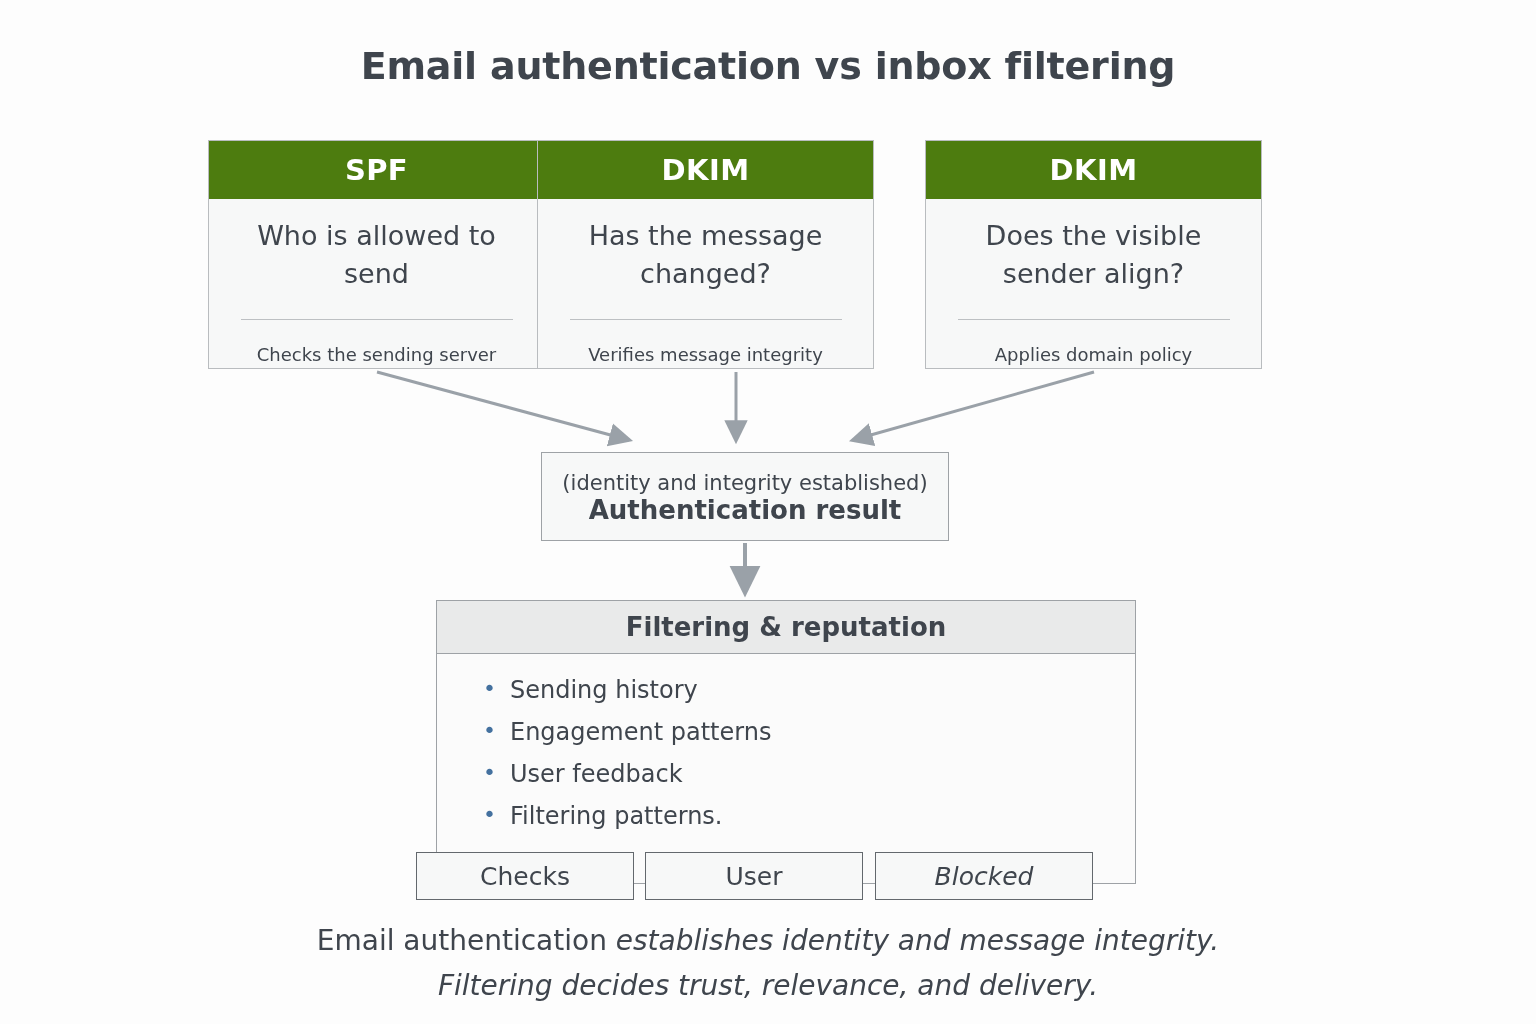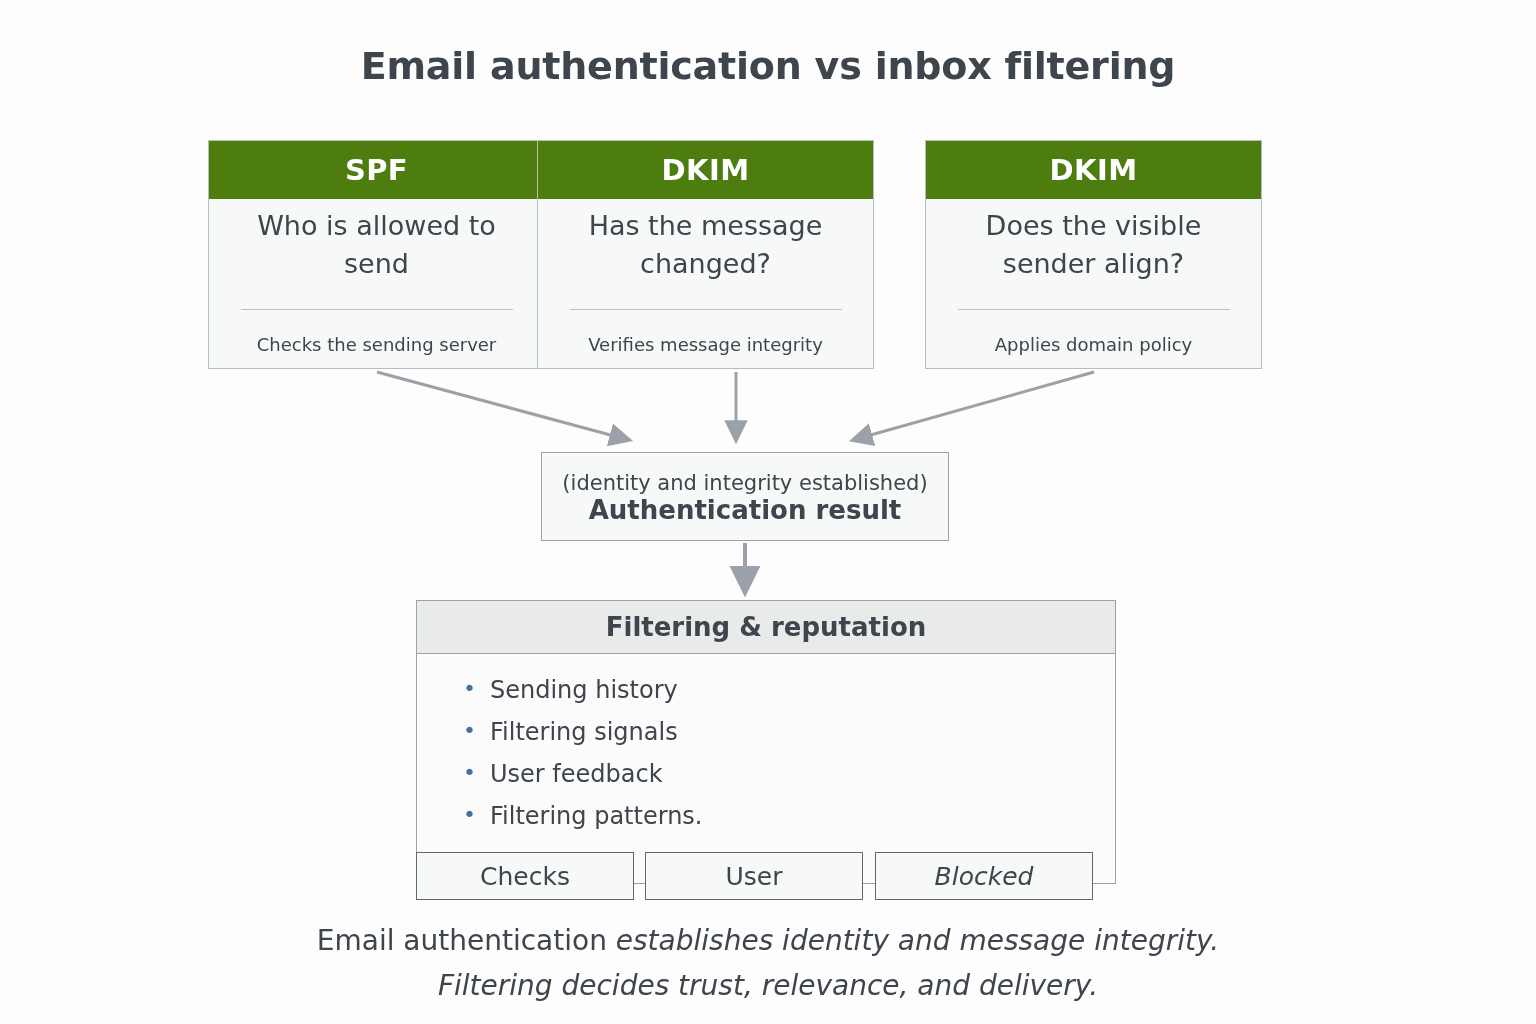--- a/index.html
+++ b/index.html
@@ -56,21 +56,21 @@
     align-items: center;
     justify-content: center;
     letter-spacing: 0.4px;
   }
 
   .pillar-body {
     flex: 1;
     display: flex;
     flex-direction: column;
     align-items: center;
-    padding-top: 8px;
+    padding-top: 18px;
     gap: 8px;
   }
 
   .pillar-question {
     font-size: 27px;
     line-height: 1.42;
     color: #3f454d;
     text-align: center;
     max-width: 280px;
   }
@@ -119,21 +119,21 @@
   }
   #auth-result-sub {
     font-size: 21px;
     color: #3f454d;
     margin-top: 3px;
   }
 
   
   #filtering {
     position: absolute;
-    left: 416px;
+    left: 436px;
     top: 600px;
     width: 700px;
     height: 284px;
     background: #fbfbfb;
     border: 1px solid #9ea2a6;
     display: flex;
     flex-direction: column;
   }
   #filtering-head {
     height: 53px;
@@ -259,21 +259,21 @@
 
   <div id="filtering">
     <div id="filtering-head">Filtering &amp; reputation</div>
     <ul id="filtering-list">
       <li class="filter-item">
         <span class="filter-bullet">•</span>
         <span>Sending history</span>
       </li>
       <li class="filter-item">
         <span class="filter-bullet">•</span>
-        <span>Filtering signals</span>
+        <span>Engagement patterns</span>
       </li>
       <li class="filter-item">
         <span class="filter-bullet">•</span>
         <span>User feedback</span>
       </li>
       <li class="filter-item">
         <span class="filter-bullet">•</span>
         <span>Filtering patterns.</span>
       </li>
     </ul>

